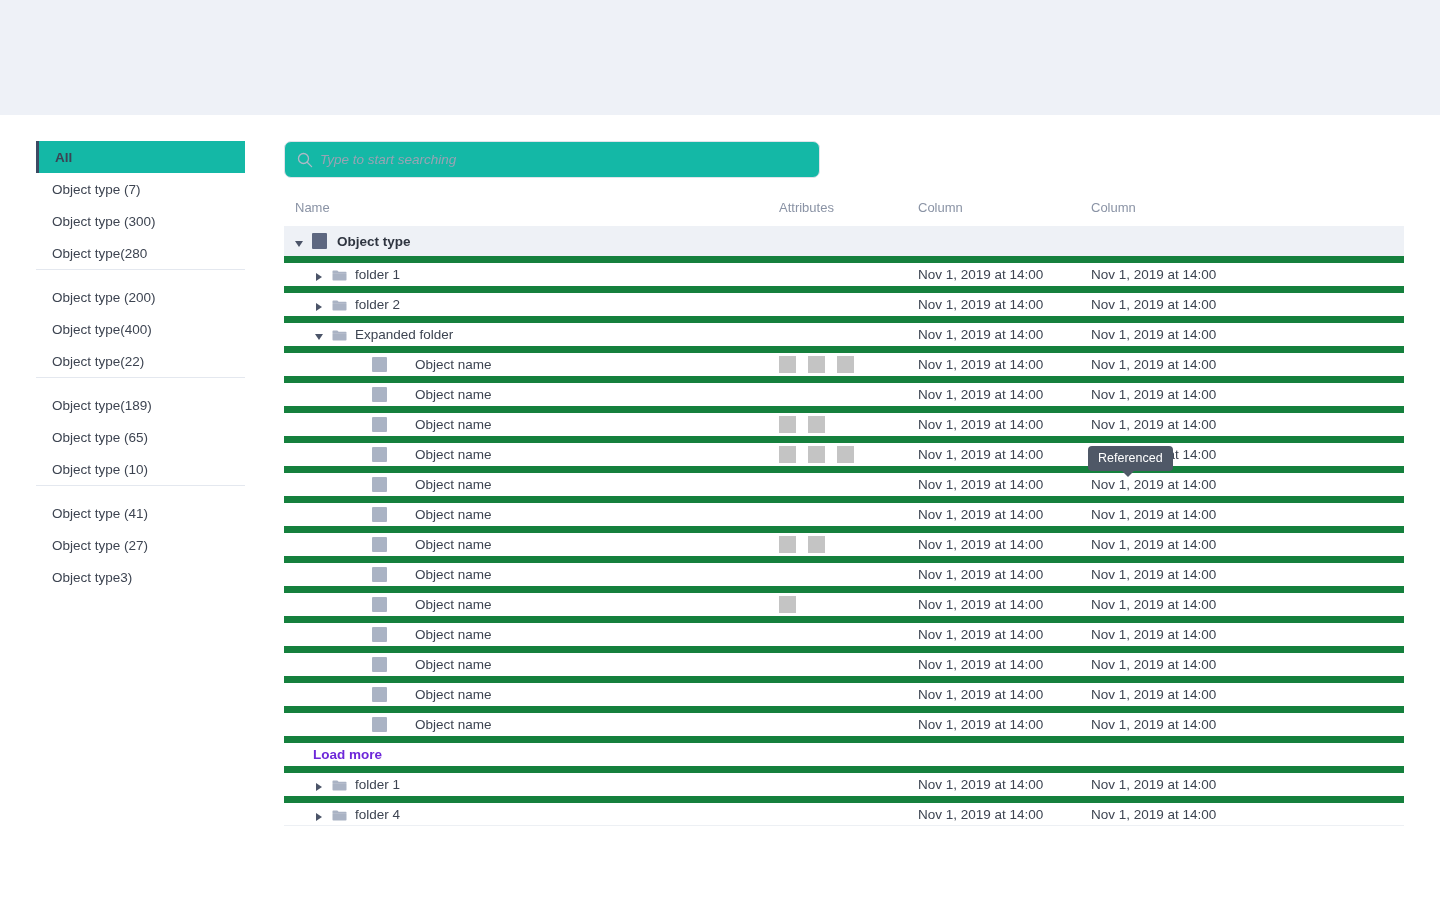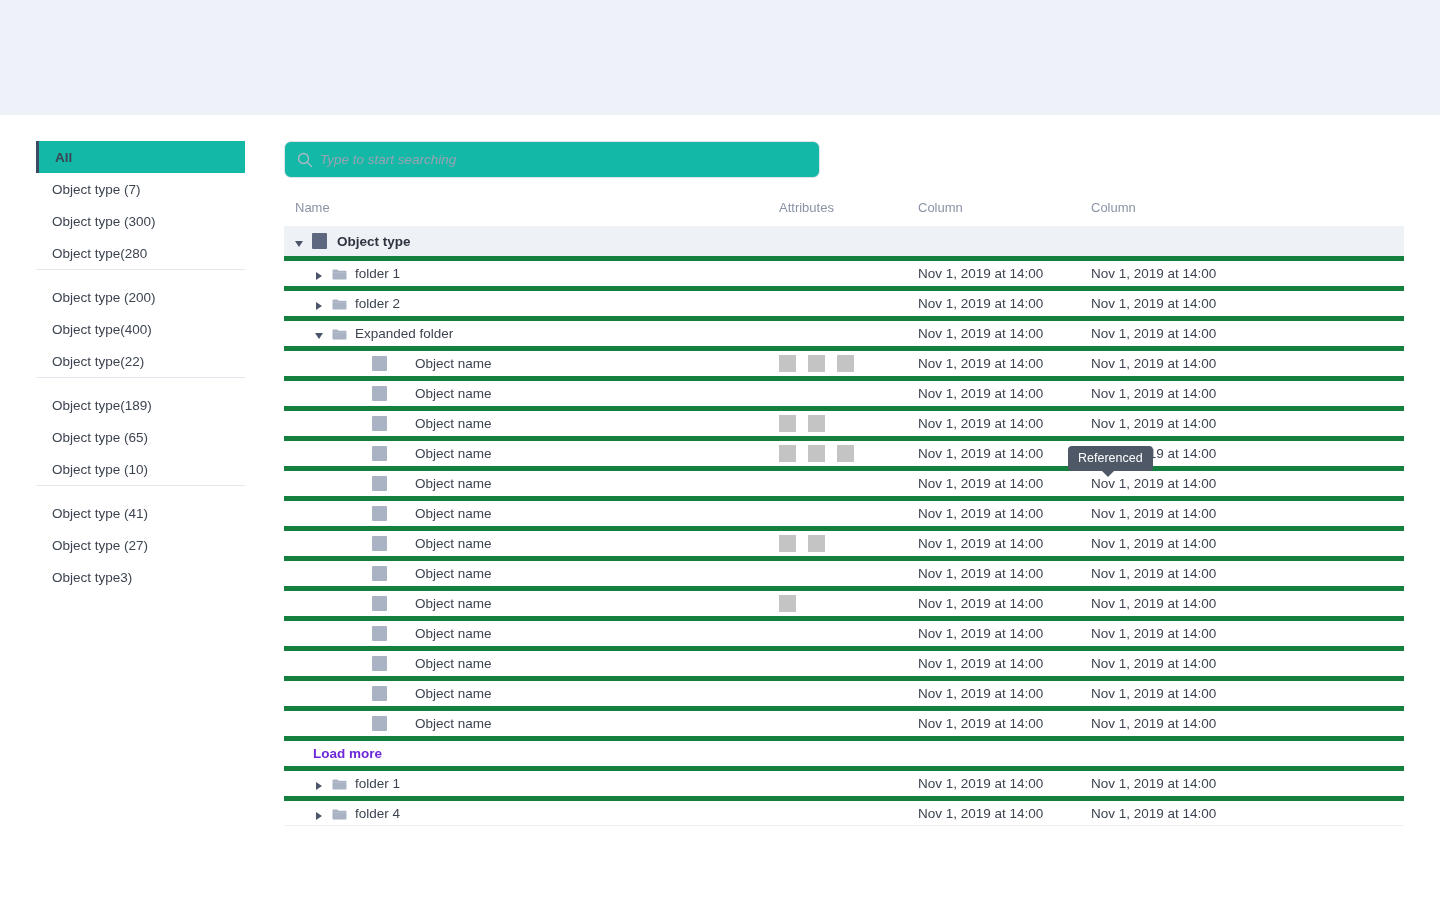--- a/index.html
+++ b/index.html
@@ -80,21 +80,21 @@
     font-size: 13px; color: #8a93a5;
   }
   .col-name   { width: 495px; padding-left: 11px; }
   .col-attr   { width: 139px; }
   .col-c1     { width: 173px; }
   .col-c2     { width: 313px; }
 
   .row {
     display: flex; align-items: center;
     height: 30px;
-    border-top: 5px solid #15803d;
+    border-top: 7px solid #15803d;
     font-size: 13.5px;
     color: #3d4451;
     position: relative;
   }
   .row.last { border-bottom: 1px solid #edf0f4; }
   .row.group {
     background: #eef1f6;
     border-top: none;
     height: 30px;
     font-weight: 700;
@@ -151,21 +151,21 @@
 
   .loadmore {
     color: #6d28d9; font-weight: 700; font-size: 13.5px;
     padding-left: 29px;
     cursor: pointer;
   }
 
   
   .tooltip {
     position: absolute;
-    left: 784px; top: 305px;
+    left: 804px; top: 305px;
     background: #4f5867;
     color: #ffffff;
     font-size: 12.5px;
     padding: 5px 10px 6px 10px;
     border-radius: 4px;
     white-space: nowrap;
     z-index: 20;
   }
   .tooltip::after {
     content: "";

